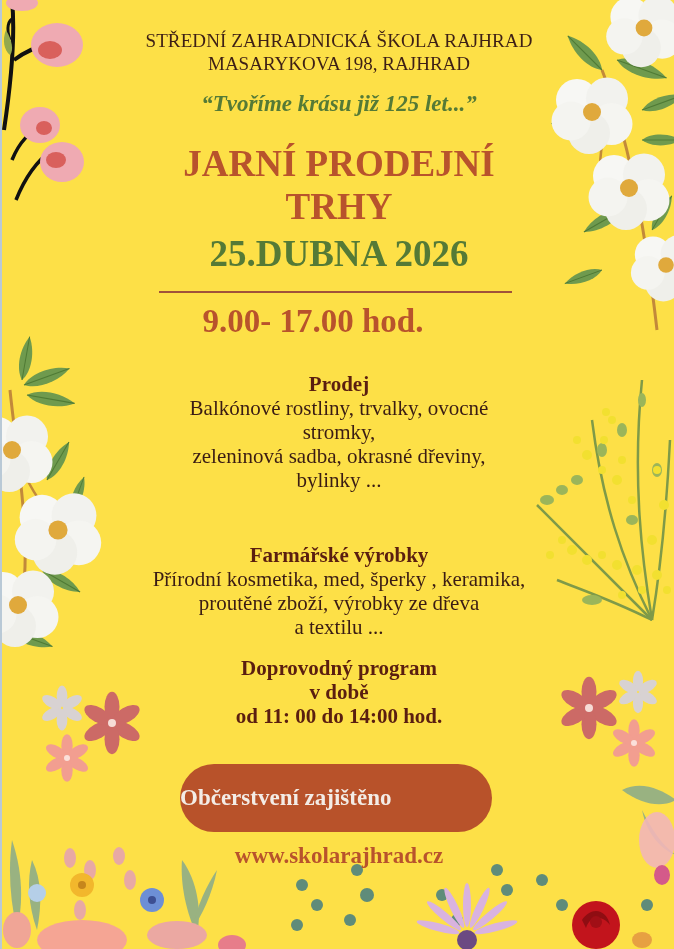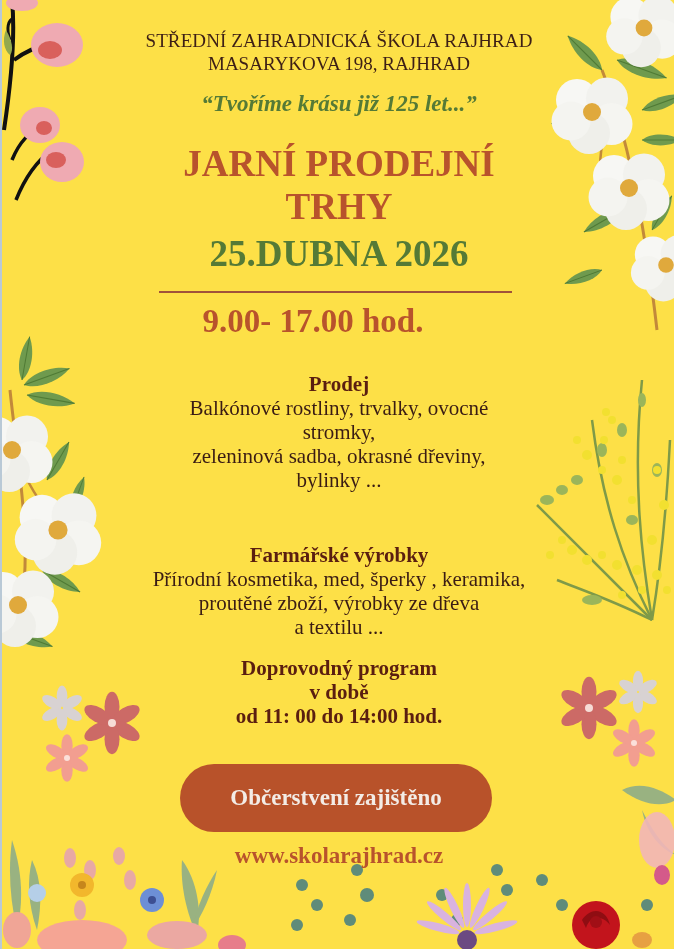--- a/index.html
+++ b/index.html
@@ -24,21 +24,21 @@
   .title1 { top: 143px; font-size: 37px; font-weight: bold; color: #b8532c; line-height: 42px; left: 0px; }
   .title2 { top: 186px; font-size: 37px; font-weight: bold; color: #b8532c; line-height: 42px; }
   .date { top: 233px; font-size: 37px; font-weight: bold; color: #557a36; line-height: 42px; }
   .divider { position: absolute; left: 157px; top: 291px; width: 353px; height: 2px; background: #a0523a; }
   .hours { top: 302px; font-size: 33px; font-weight: bold; color: #b8532c; line-height: 38px; left: -26px; }
   .sec-head { font-size: 21px; font-weight: bold; color: #5a1e10; line-height: 24px; }
   .sec-line { font-size: 21px; color: #3a1c14; line-height: 24px; }
   .pill {
     position: absolute; left: 178px; top: 764px; width: 312px; height: 68px;
     background: #b8522a; border-radius: 34px;
-    display: flex; align-items: center; justify-content: center;
+    display: flex; align-items: center; 
     color: #f3ece6; font-size: 23px; font-weight: bold; cursor: pointer;
   }
   .url { top: 842px; font-size: 23px; font-weight: bold; color: #b8532c; line-height: 28px; }
 </style>
 </head>
 <body>
 
 <div class="poster">
 
   <svg class="deco" viewBox="0 0 674 949" xmlns="http://www.w3.org/2000/svg">

